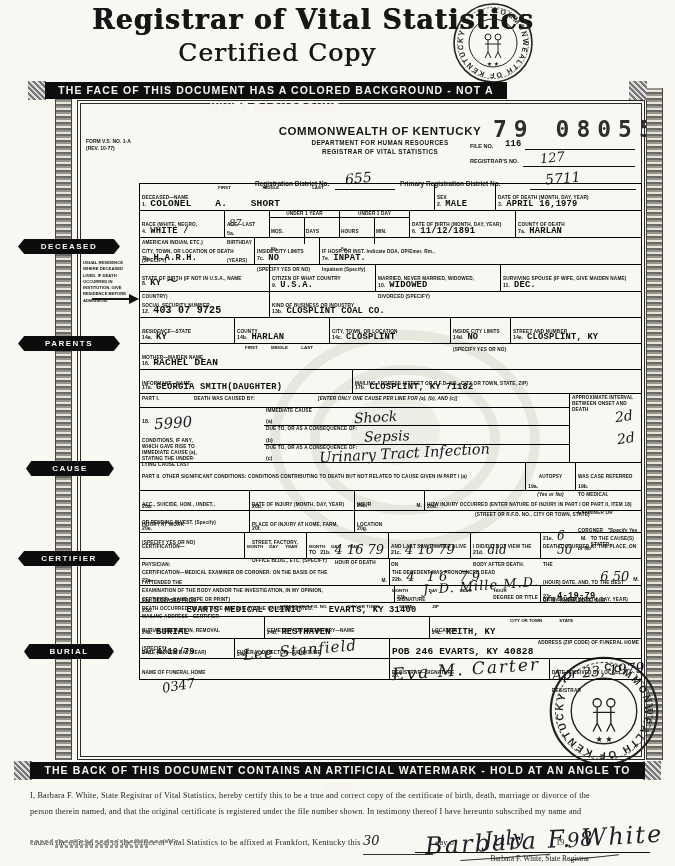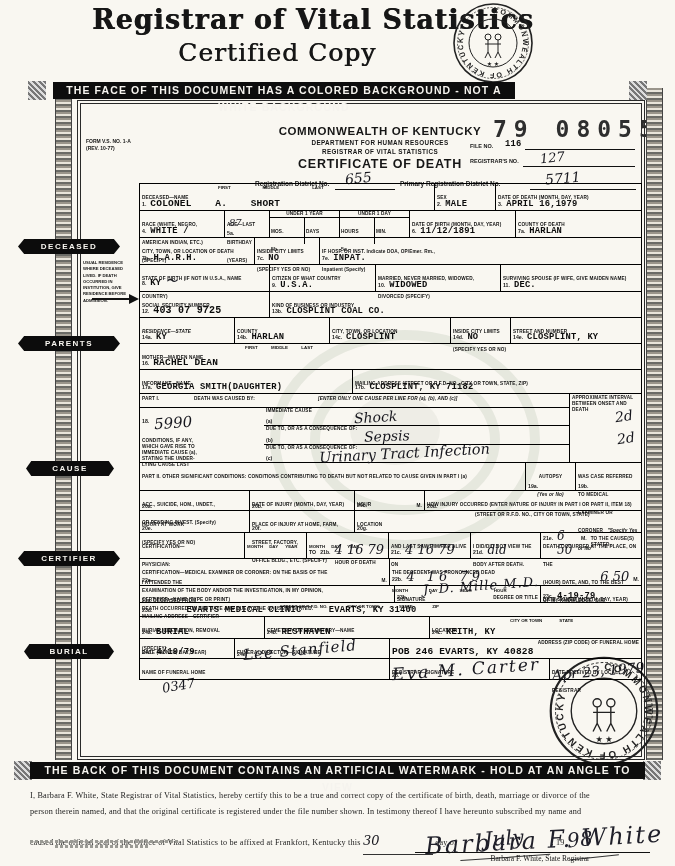--- a/index.html
+++ b/index.html
@@ -81,38 +81,37 @@
       <textPath href="#ringTop">COMMONWEALTH OF KENTUCKY</textPath>
     </text>
     <circle cx="36" cy="35" r="3" fill="none" stroke="#222" stroke-width="1"></circle>
     <circle cx="46" cy="35" r="3" fill="none" stroke="#222" stroke-width="1"></circle>
     <path d="M36 38 L36 50 M46 38 L46 50 M33 42 L49 42 M36 50 L33 56 M36 50 L39 56 M46 50 L43 56 M46 50 L49 56" stroke="#222" stroke-width="1" fill="none"></path>
     <text x="41" y="64" font-size="6" text-anchor="middle" fill="#222">★ ★</text>
   </svg>
 
   <div class="abs bend" style="left:28px;top:81px"></div>
   <div class="abs bend" style="left:629px;top:81px"></div>
-  <div class="abs banner" style="left:53px;top:82px;width:462px">THE FACE OF THIS DOCUMENT HAS A COLORED BACKGROUND - NOT A WHITE BACKGROUND</div>
+  <div class="abs banner" style="left:45px;top:82px;width:462px">THE FACE OF THIS DOCUMENT HAS A COLORED BACKGROUND - NOT A WHITE BACKGROUND</div>
 
   <div class="abs gstrip" style="left:55px;top:88px;height:672px"></div>
   <div class="abs gstrip" style="left:646px;top:88px;height:672px"></div>
   <div class="abs frame" style="left:80px;top:103px;width:560px;height:652px"></div>
 
   <div class="wm" style="left:270px;top:330px;width:250px;height:200px"></div>
   <div class="wm" style="left:310px;top:365px;width:170px;height:130px"></div>
   <div class="wm2" style="left:350px;top:395px;width:90px;height:70px"></div>
 
   <div class="abs h-small" style="left:86px;top:138px;width:60px">
     <div>FORM V.S. NO. 1-A</div>
     <div>(REV. 10-77)</div>
   </div>
   <div class="abs cw" style="left:245px;top:125px;width:270px;text-align:center">COMMONWEALTH OF KENTUCKY</div>
   <div class="abs dept" style="left:245px;top:139px;width:270px;text-align:center">DEPARTMENT FOR HUMAN RESOURCES</div>
   <div class="abs dept" style="left:245px;top:148px;width:270px;text-align:center">REGISTRAR OF VITAL STATISTICS</div>
-  <div class="abs cod" style="left:245px;top:157px;width:270px;text-align:center">CERTIFICATE OF DEATH</div>
 
   <div class="abs stamp" style="left:493px;top:116px">79 08055</div>
   <div class="abs hlab" style="left:470px;top:143px">FILE NO.</div>
   <div class="abs val" style="left:505px;top:139px">116</div>
   <div class="abs wline" style="left:525px;top:149px;width:110px"></div>
   <div class="abs hlab" style="left:470px;top:158px">REGISTRAR'S NO.</div>
   <div class="abs hw" style="left:540px;top:150px;font-size:13px;transform:rotate(-6deg)">127</div>
   <div class="abs wline" style="left:523px;top:166px;width:112px"></div>
 
   <div class="abs rdlab" style="left:255px;top:180px">Registration District No.</div>

